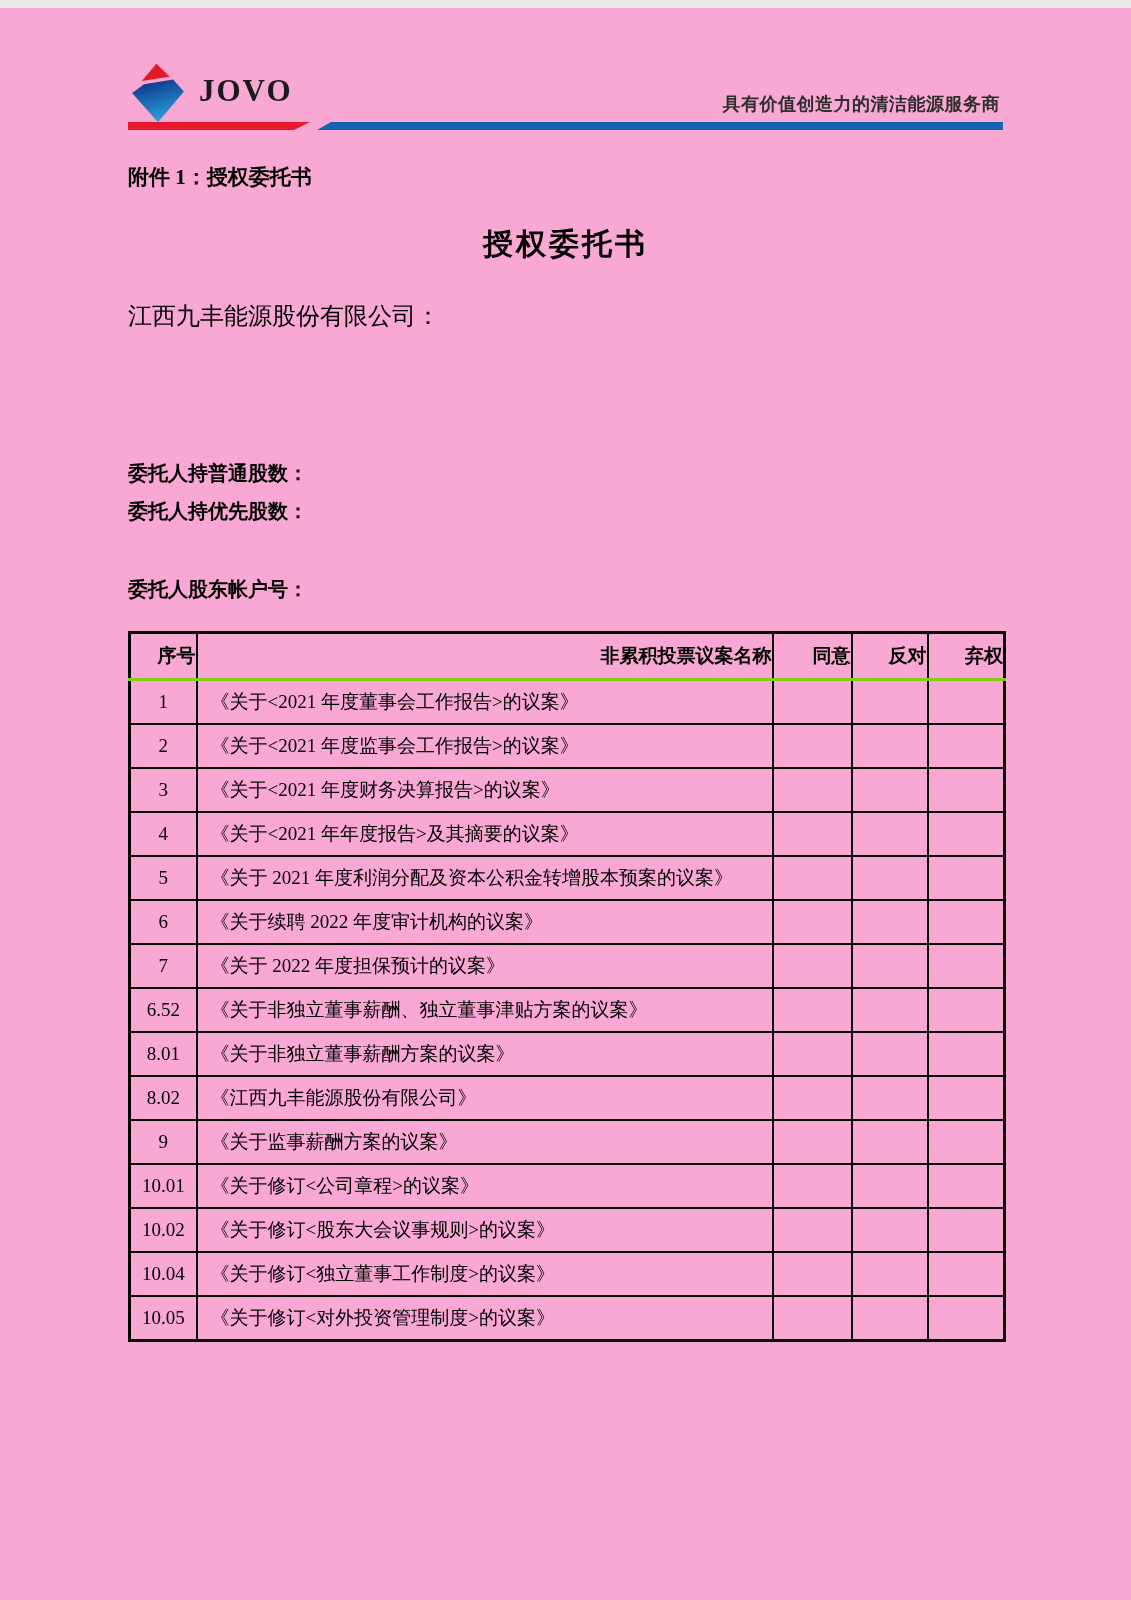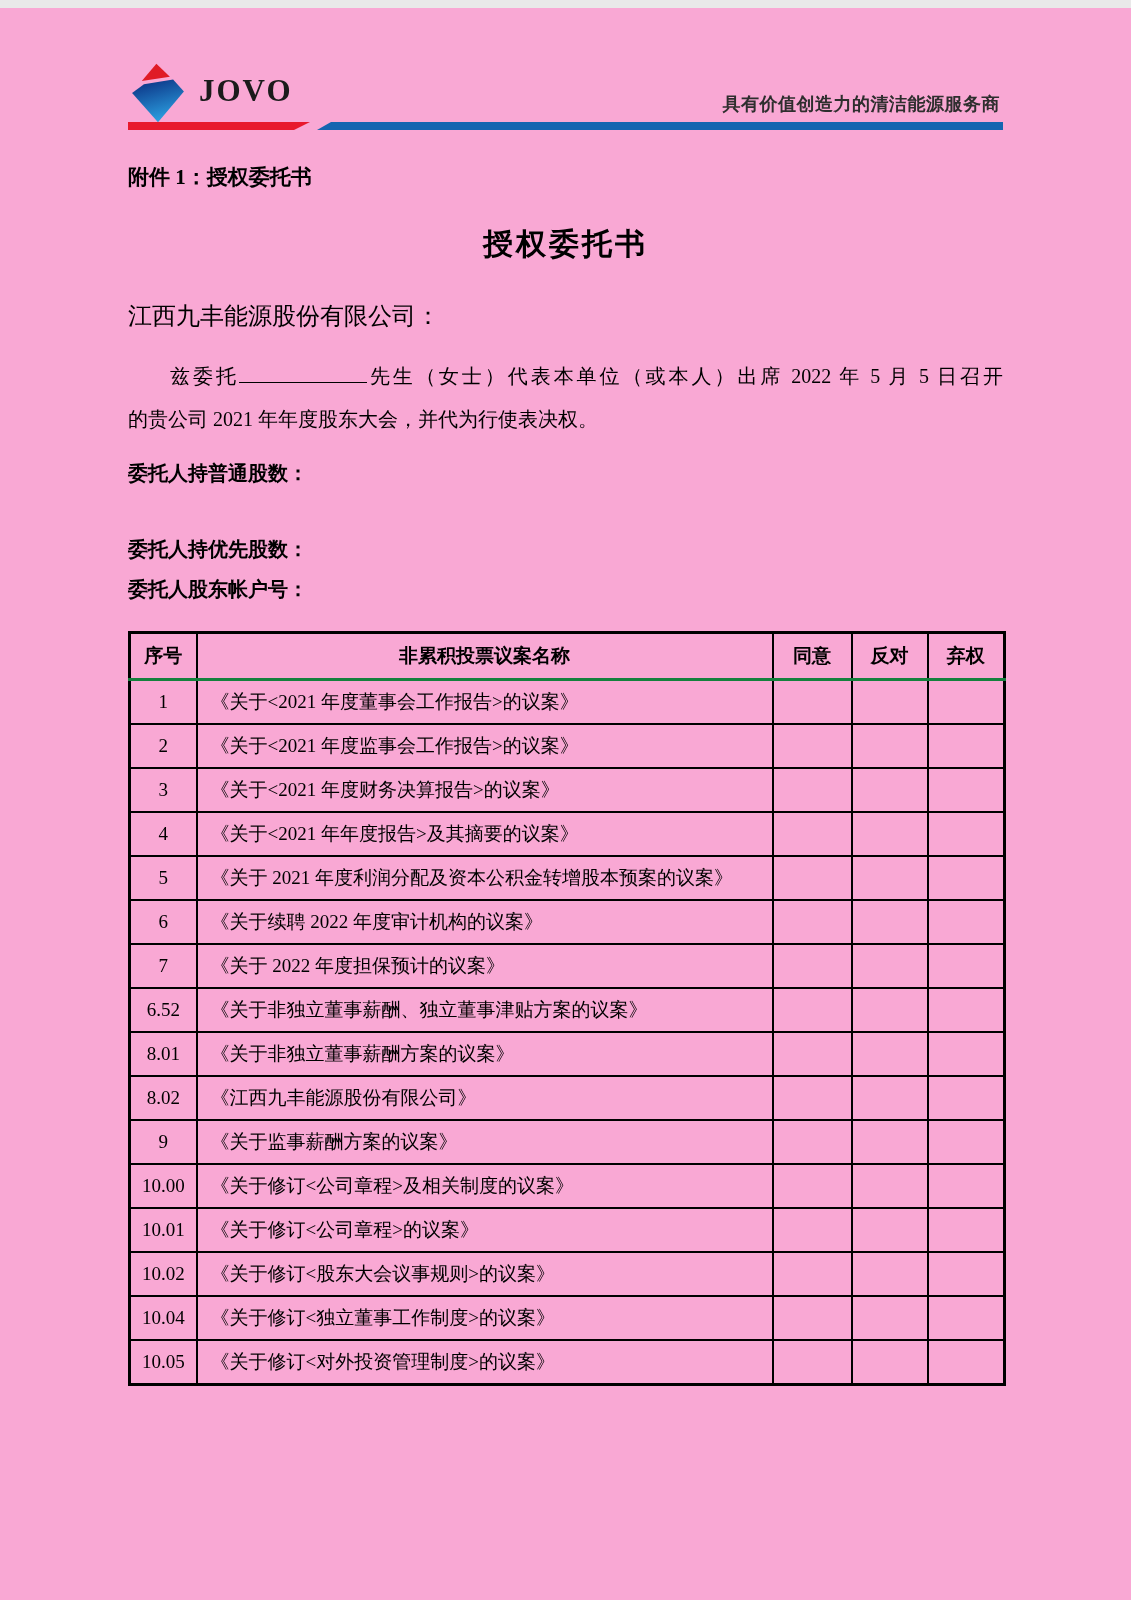--- a/index.html
+++ b/index.html
@@ -104,21 +104,21 @@
     border-bottom: 1.5px solid #000;
     vertical-align: baseline;
   }
   .field-label {
     position: absolute;
     left: 128px;
     font-size: 20px;
     font-weight: bold;
   }
   .field-1 { top: 452px; }
-  .field-2 { top: 528px; }
+  .field-2 { top: 490px; }
   .field-3 { top: 568px; }
 
   
   table.proposals {
     position: absolute;
     left: 128px;
     top: 623px;
     width: 875px;
     border-collapse: collapse;
     table-layout: fixed;
@@ -127,23 +127,23 @@
   }
   .proposals th, .proposals td {
     border: 2px solid #000;
     padding: 0;
     overflow: hidden;
     white-space: nowrap;
   }
   .proposals thead th {
     height: 44px;
     font-weight: bold;
-    text-align: center;
+    text-align: right;
     vertical-align: middle;
-    border-bottom: 3px solid #15803d;
+    border-bottom: 3px solid #84cc16;
   }
   .proposals tbody td {
     height: 42px;
     vertical-align: middle;
   }
   .cell-no { text-align: center; }
   .cell-name { text-align: left; padding-left: 13px !important; }
 </style>
 </head>
 <body>
@@ -171,24 +171,20 @@
     <div class="rule-gap"></div>
     <div class="rule-blue" style="background:#1565b0;"></div>
   </div>
 
   <div class="attachment">附件 1：授权委托书</div>
 
   <div class="doc-title">授权委托书</div>
 
   <div class="salutation">江西九丰能源股份有限公司：</div>
 
-  <div class="para">
-    <div class="para-line1"><span>兹委托</span><span class="blank-line"></span><span>先生（女士）代表本单位（或本人）出席 2022 年 5 月 5 日召开</span></div>
-    <div class="para-line2">的贵公司 2021 年年度股东大会，并代为行使表决权。</div>
-  </div>
 
   <div class="field-label field-1">委托人持普通股数：</div>
   <div class="field-label field-2">委托人持优先股数：</div>
   <div class="field-label field-3">委托人股东帐户号：</div>
 
   <table class="proposals">
     <colgroup>
       <col style="width:67px">
       <col style="width:576px">
       <col style="width:79px">
@@ -286,27 +282,20 @@
     </tr>
 
     <tr>
       <td class="cell-no">9</td>
       <td class="cell-name">《关于监事薪酬方案的议案》</td>
       <td class="cell-vote"></td>
       <td class="cell-vote"></td>
       <td class="cell-vote"></td>
     </tr>
 
-    <tr>
-      <td class="cell-no">10.00</td>
-      <td class="cell-name">《关于修订&lt;公司章程&gt;及相关制度的议案》</td>
-      <td class="cell-vote"></td>
-      <td class="cell-vote"></td>
-      <td class="cell-vote"></td>
-    </tr>
 
     <tr>
       <td class="cell-no">10.01</td>
       <td class="cell-name">《关于修订&lt;公司章程&gt;的议案》</td>
       <td class="cell-vote"></td>
       <td class="cell-vote"></td>
       <td class="cell-vote"></td>
     </tr>
 
     <tr>

